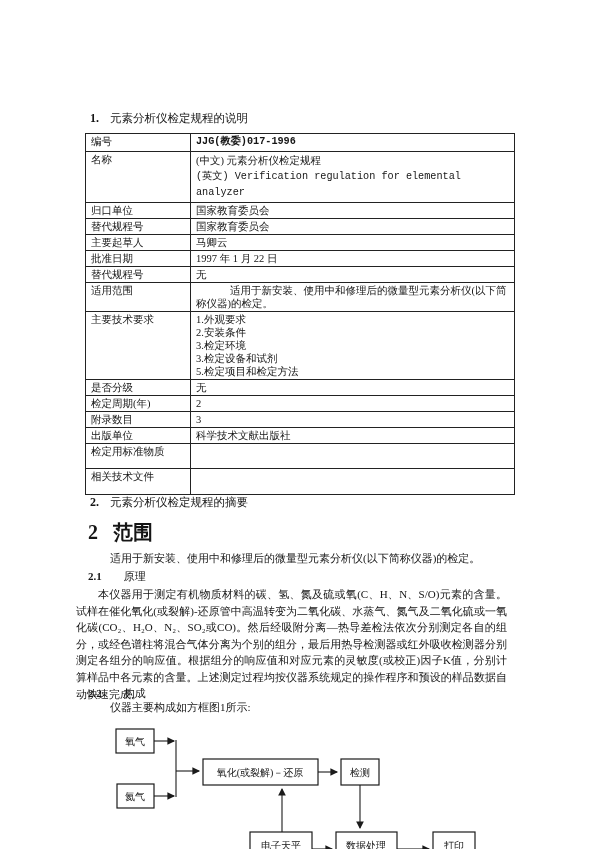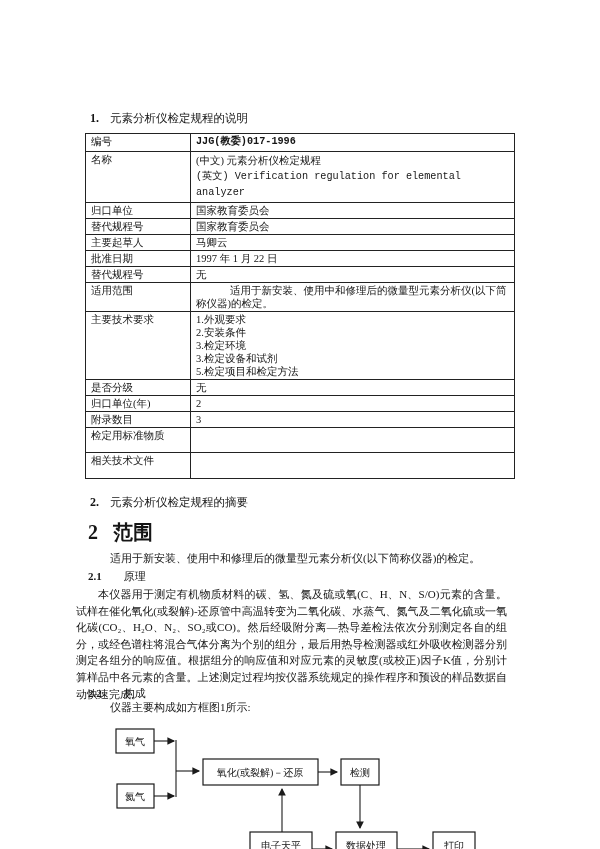--- a/index.html
+++ b/index.html
@@ -106,26 +106,30 @@
         <div>3.检定环境</div>
         <div>3.检定设备和试剂</div>
         <div>5.检定项目和检定方法</div>
       </td>
     </tr>
     <tr style="height:16px">
       <td class="lbl">是否分级</td>
       <td class="val">无</td>
     </tr>
     <tr style="height:15px">
-      <td class="lbl">归口单位(年)</td>
+      <td class="lbl">检定周期(年)</td>
       <td class="val">2</td>
     </tr>
     <tr style="height:13px">
       <td class="lbl">附录数目</td>
       <td class="val">3</td>
+    </tr>
+    <tr style="height:14px">
+      <td class="lbl">出版单位</td>
+      <td class="val">科学技术文献出版社</td>
     </tr>
     <tr style="height:25px">
       <td class="lbl">检定用标准物质</td>
       <td class="val"></td>
     </tr>
     <tr style="height:26px">
       <td class="lbl">相关技术文件</td>
       <td class="val"></td>
     </tr>
   </tbody>

